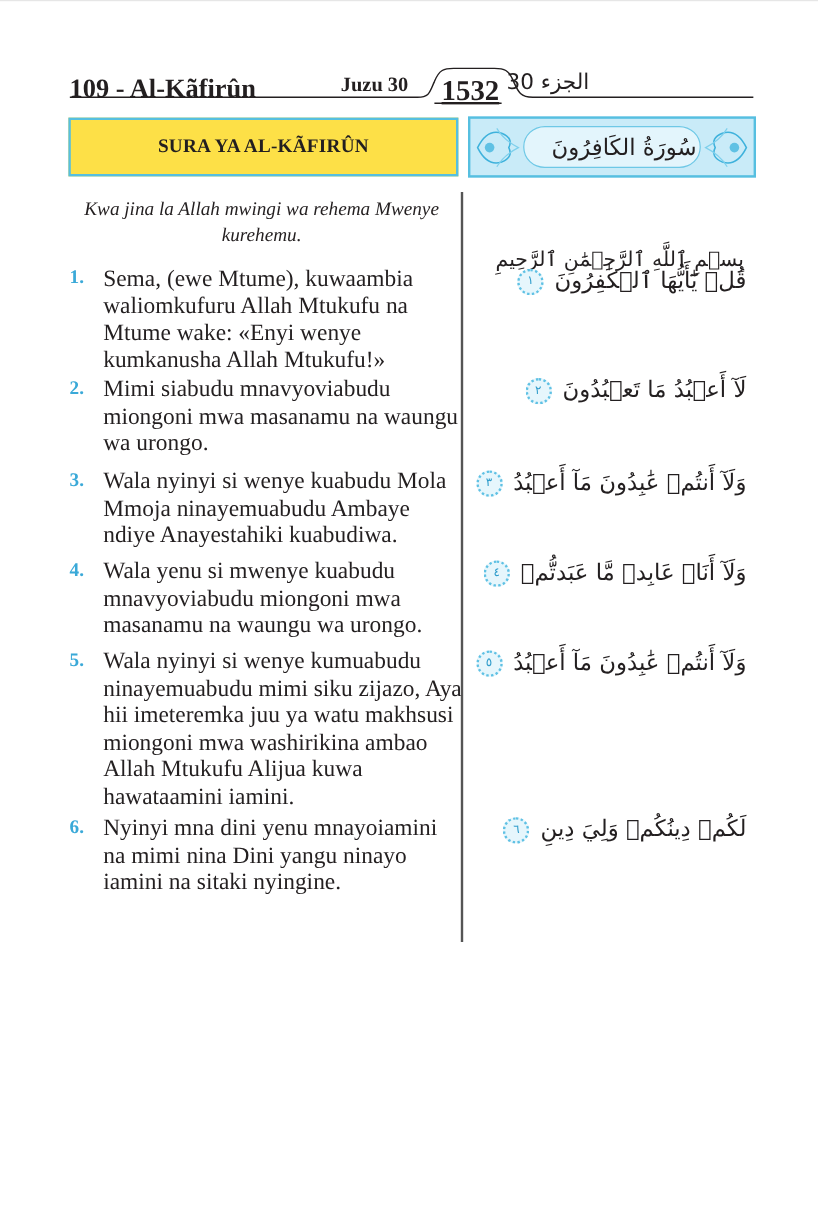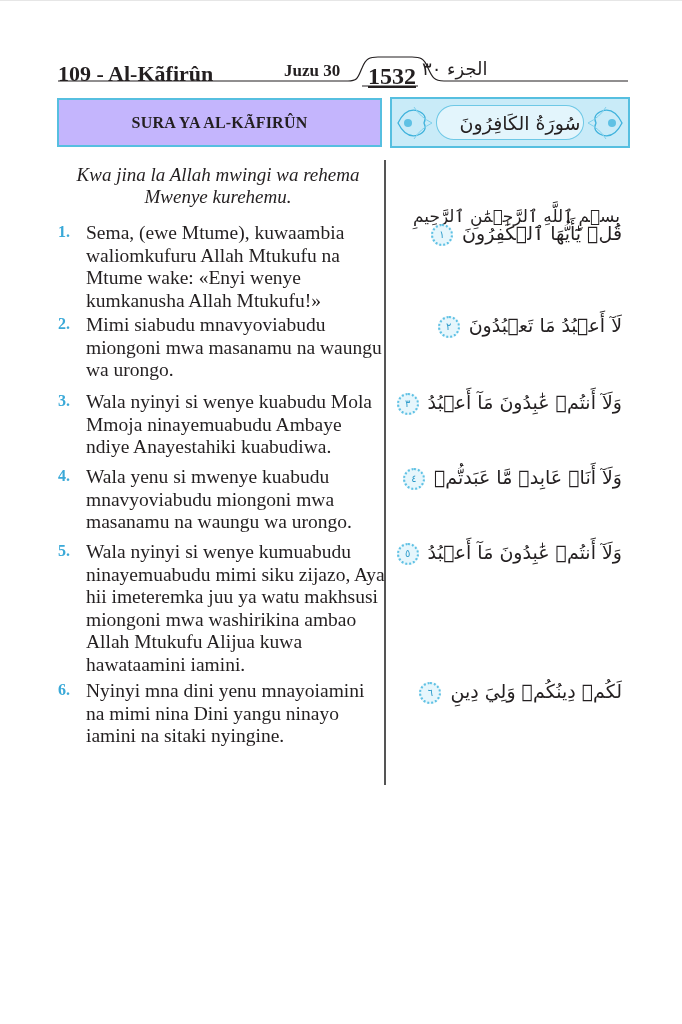--- a/index.html
+++ b/index.html
@@ -12,34 +12,34 @@
     .running-header { position: absolute; left: 58px; top: 50px; width: 570px; height: 58px; }
     .rh-left { position: absolute; left: 0; top: 11px; font-family: "Liberation Serif", serif; font-weight: bold; font-size: 22px; }
     .rh-juzu { position: absolute; left: 226px; top: 11px; font-weight: bold; font-size: 17px; }
     .rh-ar-juz { position: absolute; left: 364px; top: 8px; font-size: 18px; direction: rtl; font-family: "DejaVu Sans", sans-serif; }
     .rh-ar-sura { position: absolute; right: 0; top: 8px; font-size: 18px; direction: rtl; font-family: "DejaVu Sans", sans-serif; }
     .rh-page { position: absolute; left: 310px; top: 13px; font-weight: bold; font-size: 24px; text-decoration: underline; }
     .rh-line-svg { position: absolute; left: 0; top: 0; }
 
     
     .title-box-left { position: absolute; left: 57px; top: 98px; width: 325px; height: 49px;
-      background: #c4b5fd; border: 2px solid #56bfe0; display: flex; align-items: center; justify-content: center; }
+      background: #fde047; border: 2px solid #56bfe0; display: flex; align-items: center; justify-content: center; }
     .title-box-left span { font-weight: bold; font-size: 16px; letter-spacing: 0.2px; }
     .title-box-right { position: absolute; left: 390px; top: 97px; width: 240px; height: 51px;
       background: #c9ebf8; border: 2px solid #56bfe0; overflow: hidden; }
     .title-box-right .inner { position: absolute; left: 44px; top: 6px; width: 148px; height: 35px;
       background: #e3f5fc; border: 1px solid #6ec8e6; border-radius: 18px / 17px; display: flex; align-items: center; justify-content: center; }
     .title-box-right .inner span { font-size: 19px; font-family: "DejaVu Sans", sans-serif; direction: rtl; margin-left: 20px; }
     .orn { position: absolute; top: 4px; width: 40px; height: 40px; }
 
     
     .col-divider { position: absolute; left: 384px; top: 160px; width: 2px; height: 625px; background: #555555; }
 
     
-    .basmala-sw { position: absolute; left: 58px; top: 164px; width: 320px; text-align: center; font-style: italic; font-size: 19px; line-height: 22px; }
+    .basmala-sw { position: absolute; left: 58px; top: 164px; width: 320px; text-align: center; font-style: italic; font-size: 16px; line-height: 22px; }
     .basmala-ar { position: absolute; left: 390px; top: 168px; width: 230px; text-align: right; direction: rtl; font-family: "DejaVu Sans", sans-serif; font-size: 17px; margin-top: 38px; }
 
     
     .verse { position: absolute; left: 58px; width: 326px; }
     .verse .num { position: absolute; left: 0; top: 1px; font-weight: bold; font-size: 16px; color: #3aa9d8; }
     .verse .txt { position: absolute; left: 28px; width: 300px; font-size: 19.5px; line-height: 22.5px; }
 
     .verse-ar { position: absolute; right: 60px; width: 240px; text-align: right; direction: rtl; font-family: "DejaVu Sans", sans-serif; font-size: 19px; white-space: nowrap; }
     .ayah-mark { display: inline-block; width: 22px; height: 22px; border-radius: 50%; border: 2px dotted #5fc1e4; background: #e6f6fc;
       color: #2f9ccb; font-size: 10px; line-height: 18px; text-align: center; vertical-align: middle; margin-right: 3px; direction: ltr; }
@@ -50,21 +50,21 @@
 <div class="page-border-top"></div>
 
 <div class="running-header">
   <svg class="rh-line-svg" width="570" height="58">
     <path d="M0 31 L 290 31 C 300 31, 300 27, 304 18 C 308 8, 312 7, 320 7 L 354 7 C 362 7, 366 8, 370 18 C 374 27, 376 31, 386 31 L 570 31" fill="none" stroke="#231f20" stroke-width="1.2"></path>
     <line x1="304" y1="36" x2="360" y2="36" stroke="#231f20" stroke-width="1.2"></line>
   </svg>
   <span class="rh-left">109 - Al-Kãfirûn</span>
   <span class="rh-juzu">Juzu 30</span>
   <span class="rh-page">1532</span>
-  <span class="rh-ar-juz">الجزء ٣٠</span>
+  <span class="rh-ar-juz">الجزء 30</span>
 </div>
 
 <div class="title-box-left">
   <span>SURA YA AL-KÃFIRÛN</span>
 </div>
 <div class="title-box-right">
   <svg class="orn" style="left:2px" viewBox="0 0 40 40">
     <path d="M4 20 Q 12 4 24 8 Q 34 12 30 20 Q 34 28 24 32 Q 12 36 4 20 Z" fill="none" stroke="#3fb2dc" stroke-width="1.3"></path>
     <circle cx="14" cy="20" r="4" fill="#5fc1e4"></circle>
     <path d="M20 4 Q 26 14 38 20 Q 26 26 20 36" fill="none" stroke="#7fd0ec" stroke-width="1"></path>

